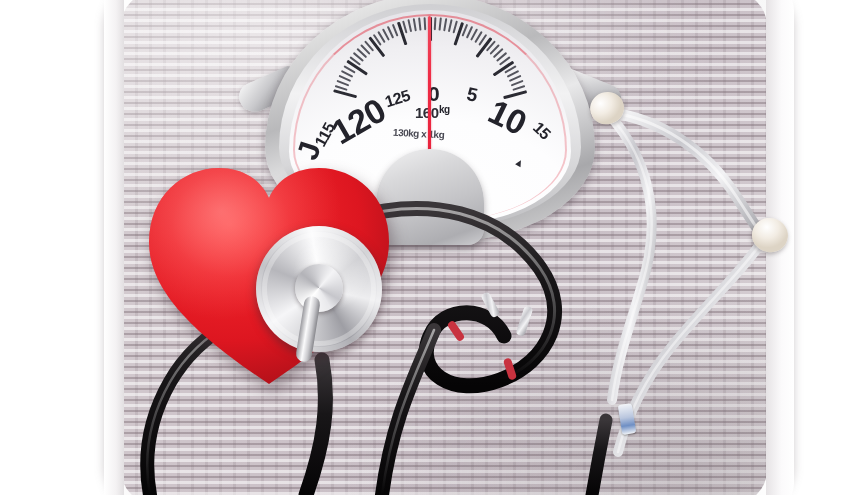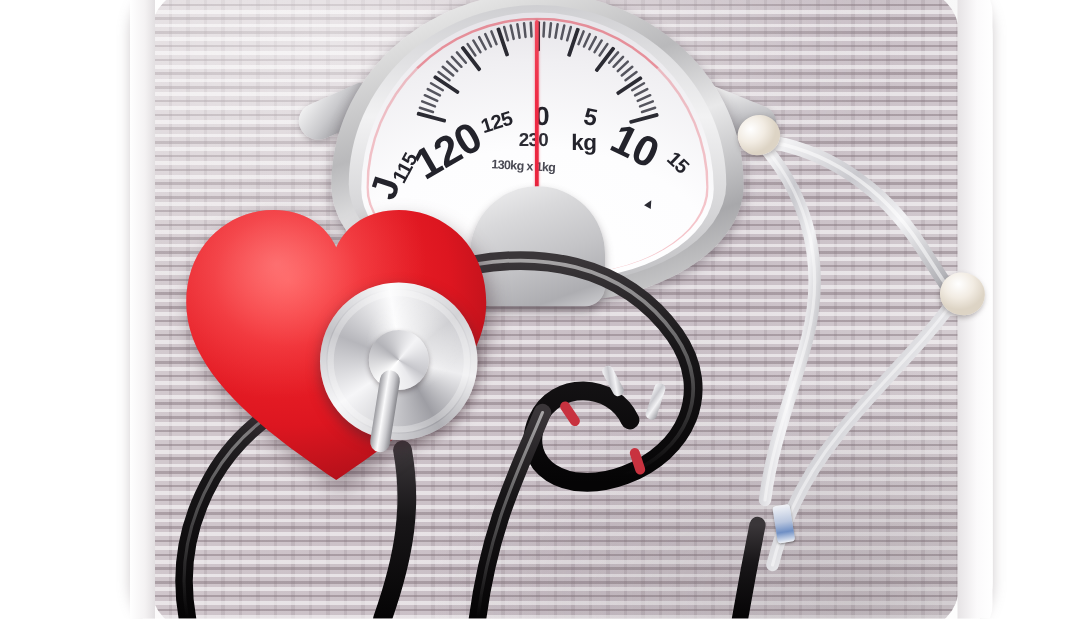--- a/index.html
+++ b/index.html
@@ -334,26 +334,26 @@
           <div class="tick major" style="transform: translate(-1px, -100px) rotate(75deg);">
             <i></i>
           </div>
         </div>
 
       <span class="num n-115">115</span>
       <span class="num n-j">J</span>
       <span class="num n-120">120</span>
       <span class="num n-125">125</span>
       <span class="num n-0">0</span>
-      <span class="num n-kg">230</span>
+      <span class="num n-kg">160</span>
       <span class="num n-5">5</span>
       <span class="num n-10">10</span>
       <span class="num n-15">15</span>
       <span class="num n-tri">▴</span>
-      <span class="num" style="left:168px;top:94px;font-size:18px;">kg</span>
+      <span class="num" style="left:150px;top:94px;font-size:10px;">kg</span>
       <span class="num n-cap">130kg x 1kg</span>
 
       <div class="needle"></div>
     </div>
     <div class="hub"></div>
   </div>
 
   <svg class="steth" viewBox="0 0 855 495">
     <defs>
       <linearGradient id="chrome" x1="0" y1="0" x2="1" y2="1">

